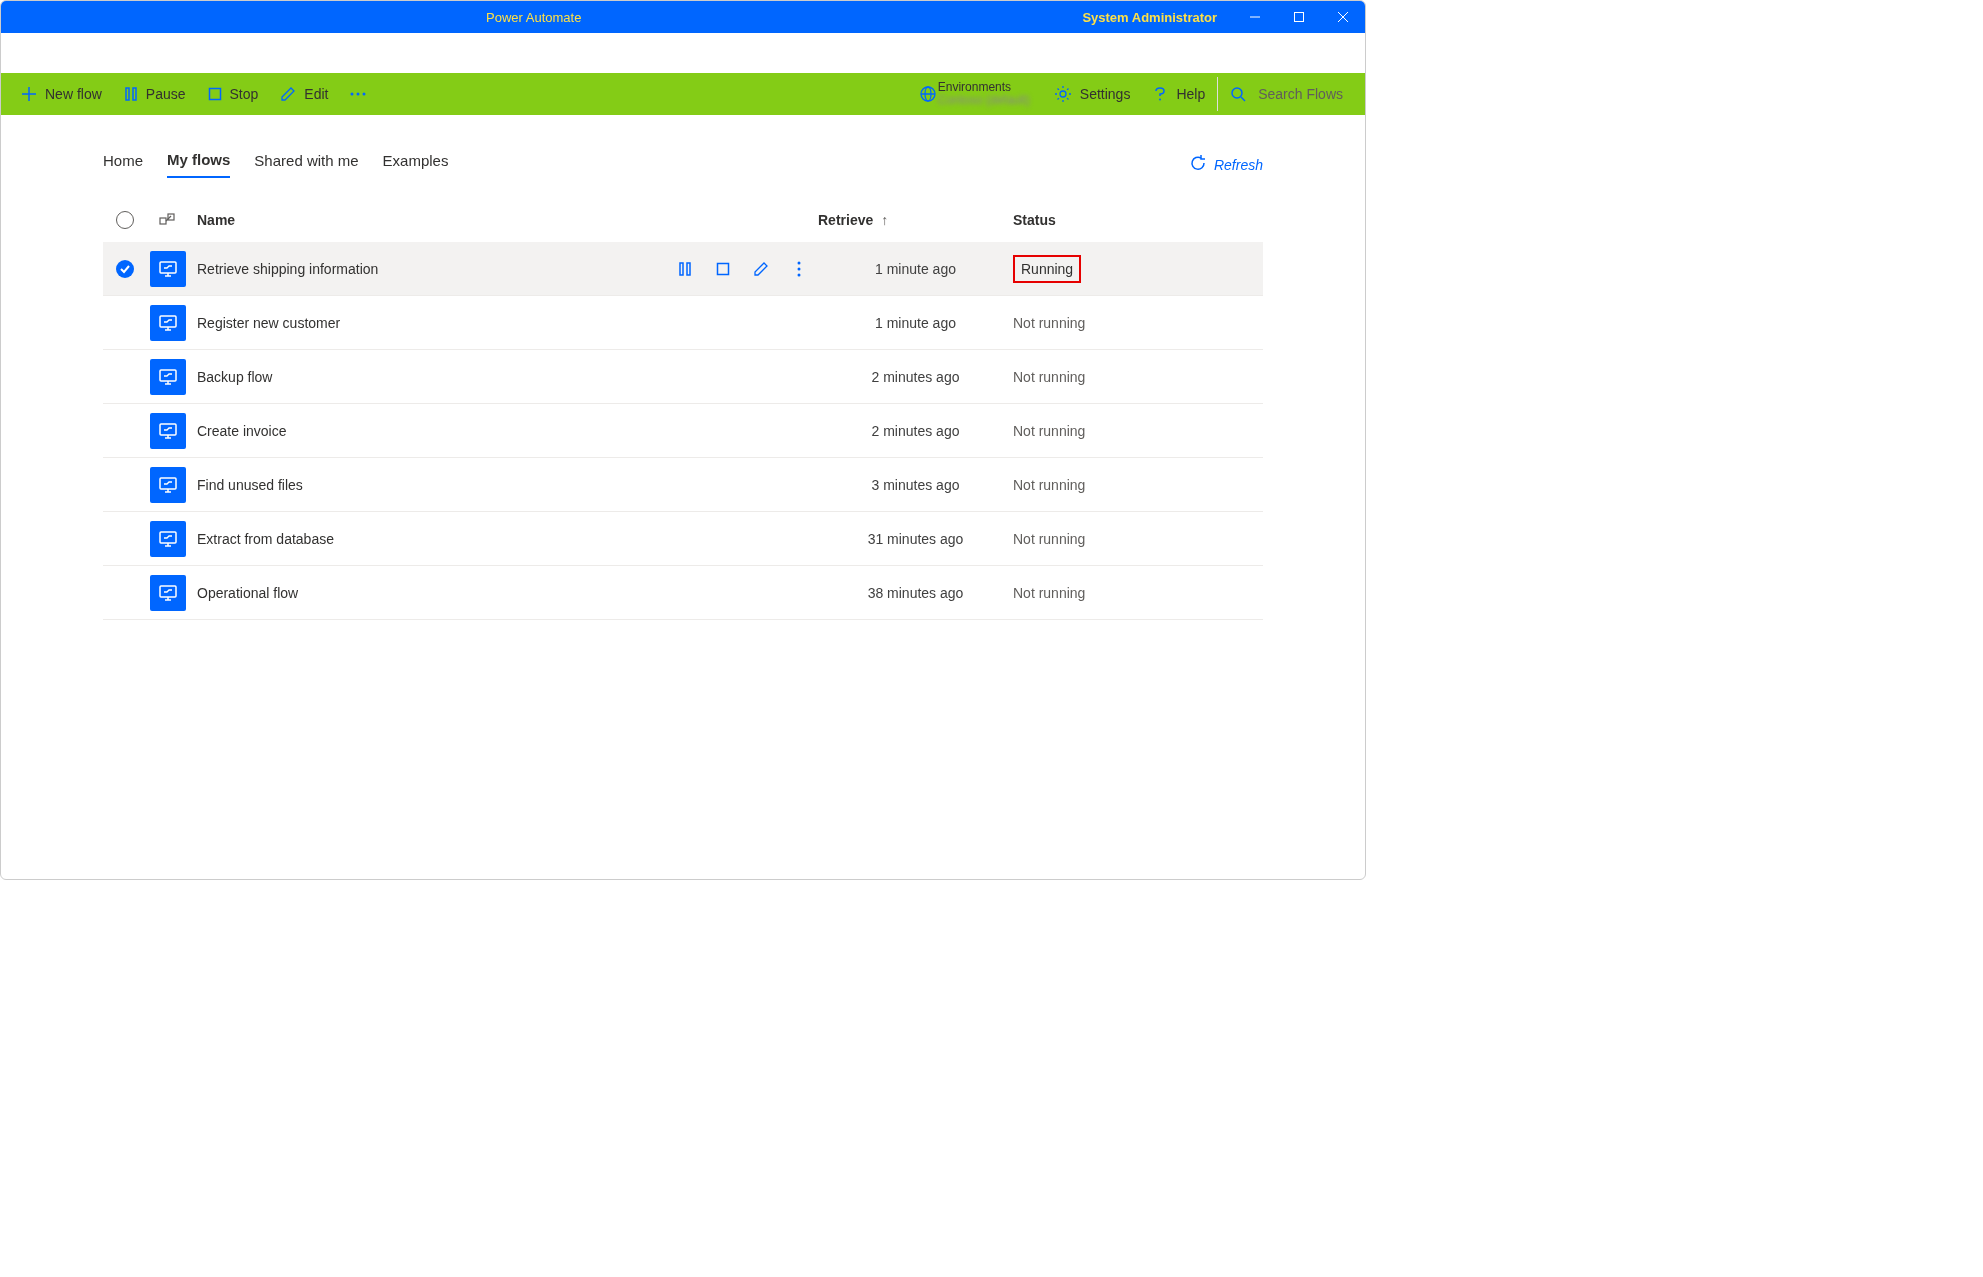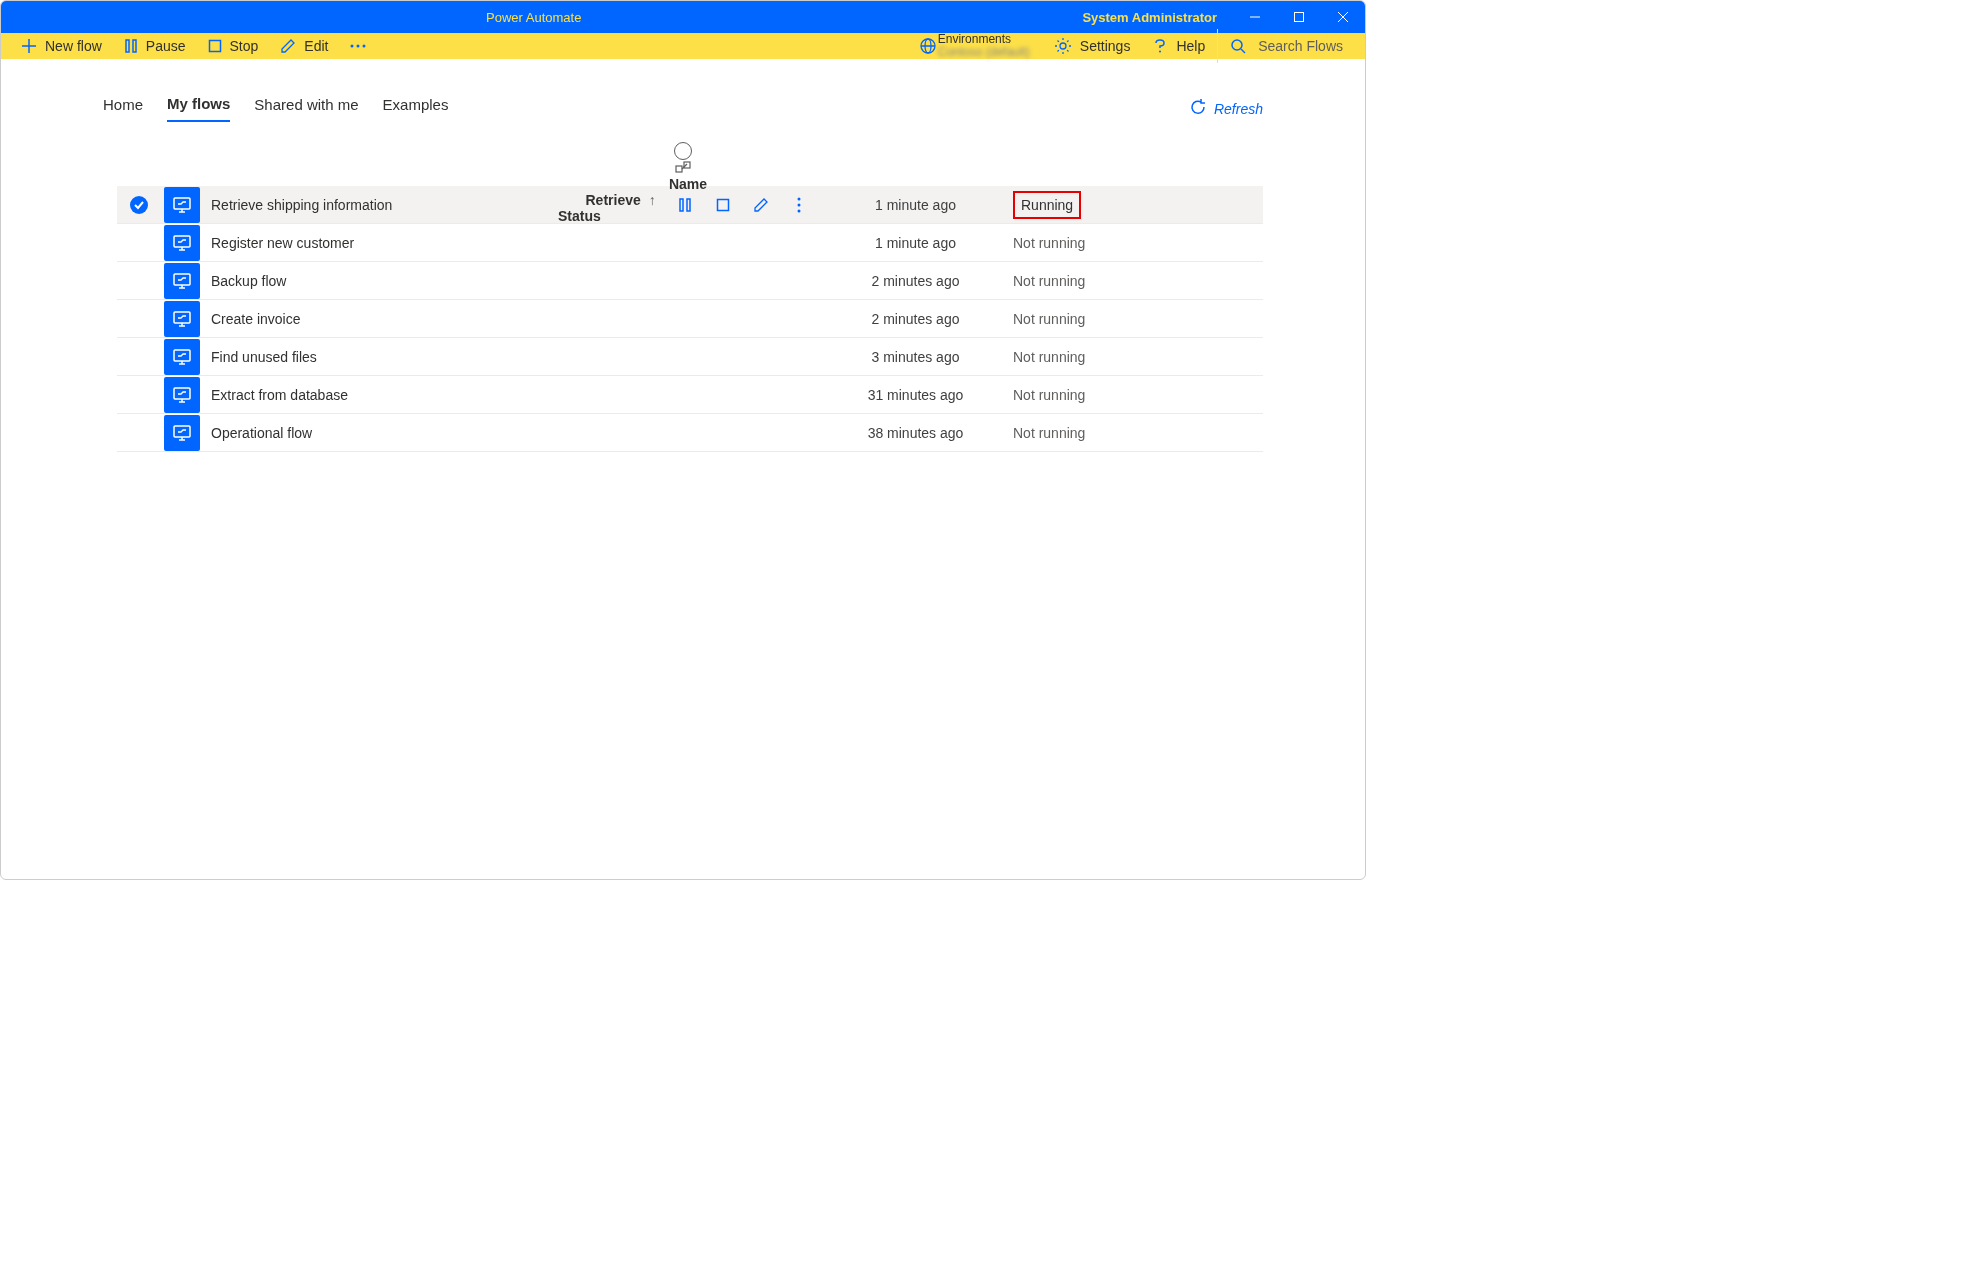--- a/index.html
+++ b/index.html
@@ -3,45 +3,45 @@
 <meta charset="utf-8">
 <style>
 * { box-sizing: border-box; margin: 0; padding: 0; font-family: "Segoe UI", sans-serif; }
 body { background: #fff; width: 1366px; height: 880px; overflow: hidden; border: 1px solid #ccc; border-radius: 6px; }
 
 .titlebar { background: #0066ff; height: 32px; display: flex; align-items: center; color: #fde047; font-size: 13px; }
 .titlebar .title { flex: 1; text-align: center; }
 .titlebar .user { font-weight: 600; padding: 0 16px; }
 .titlebar .win-btn { width: 44px; height: 32px; display: flex; align-items: center; justify-content: center; cursor: pointer; }
 
-.toolbar { height: 26px; background: #fde047; display: flex; align-items: center; padding: 0 10px; gap: 2px; font-size: 14px; color: #323130; }
+.toolbar { height: 42px; background: #84cc16; display: flex; align-items: center; padding: 0 10px; gap: 2px; font-size: 14px; color: #323130; margin-top: 40px; }
 .toolbar .tbtn { display: flex; align-items: center; gap: 8px; padding: 4px 10px; height: 34px; cursor: pointer; }
 .toolbar .tb-icon { color: #0066ff; display: flex; align-items: center; justify-content: center; }
 .toolbar .spacer { flex: 1; }
 .toolbar .env { display: flex; align-items: center; gap: 1px; padding: 0 12px; cursor: pointer; }
 .toolbar .env .env-text { display: flex; flex-direction: column; line-height: 1.1; font-size: 12px; }
 .toolbar .env .env-text .env-value { color: #888; filter: blur(2px); }
 .toolbar .search { display: flex; align-items: center; gap: 12px; padding: 0 12px; color: #605e5c; cursor: pointer; border-left: 1px solid #ddd; height: 34px; }
 
 .content { padding: 0 102px; }
 .tabs { display: flex; gap: 24px; padding-top: 36px; font-size: 15px; color: #323130; align-items: center; }
 .tabs .tab { padding-bottom: 8px; cursor: pointer; }
 .tabs .tab.active { font-weight: 600; border-bottom: 2px solid #0066ff; }
 .tabs .refresh { margin-left: auto; color: #0066ff; display: flex; align-items: center; gap: 8px; font-size: 14px; cursor: pointer; font-style: italic; }
 
 .table { margin-top: 20px; }
-.thead { display: flex; align-items: center; height: 44px; font-size: 14px; font-weight: 600; color: #323130; flex-direction: column; }
+.thead { display: flex; align-items: center; height: 44px; font-size: 14px; font-weight: 600; color: #323130; }
 .col-check { width: 44px; display: flex; justify-content: center; }
 .col-type { width: 40px; display: flex; justify-content: center; }
 .col-name { flex: 1; padding-left: 10px; }
 .col-actions { width: 210px; display: flex; justify-content: flex-end; gap: 20px; padding-right: 10px; }
 .col-mod { width: 195px; }
 .col-status { width: 250px; }
 
-.row { display: flex; align-items: center; height: 38px; border-bottom: 1px solid #edebe9; font-size: 14px; color: #323130; margin-left: 14px; }
+.row { display: flex; align-items: center; height: 54px; border-bottom: 1px solid #edebe9; font-size: 14px; color: #323130; }
 .row.selected { background: #f3f2f1; }
 .row .flow-icon { width: 36px; height: 36px; background: #0066ff; border-radius: 2px; display: flex; align-items: center; justify-content: center; color: #fff; margin-left: 2px; }
 .row .col-mod { color: #404040; text-align: center; }
 .row .col-status { color: #605e5c; }
 .row .status-highlight { border: 2px solid #e60000; padding: 4px 6px; display: inline-block; color: #323130; }
 
 .circle { width: 18px; height: 18px; border: 1px solid #605e5c; border-radius: 50%; cursor: pointer; }
 .check-filled { width: 18px; height: 18px; background: #0066ff; border-radius: 50%; display: flex; align-items: center; justify-content: center; cursor: pointer; }
 .action-icon { width: 18px; height: 18px; color: #0066ff; cursor: pointer; display: flex; align-items: center; justify-content: center; }
 .sort-arrow { color: #605e5c; margin-left: 8px; }

